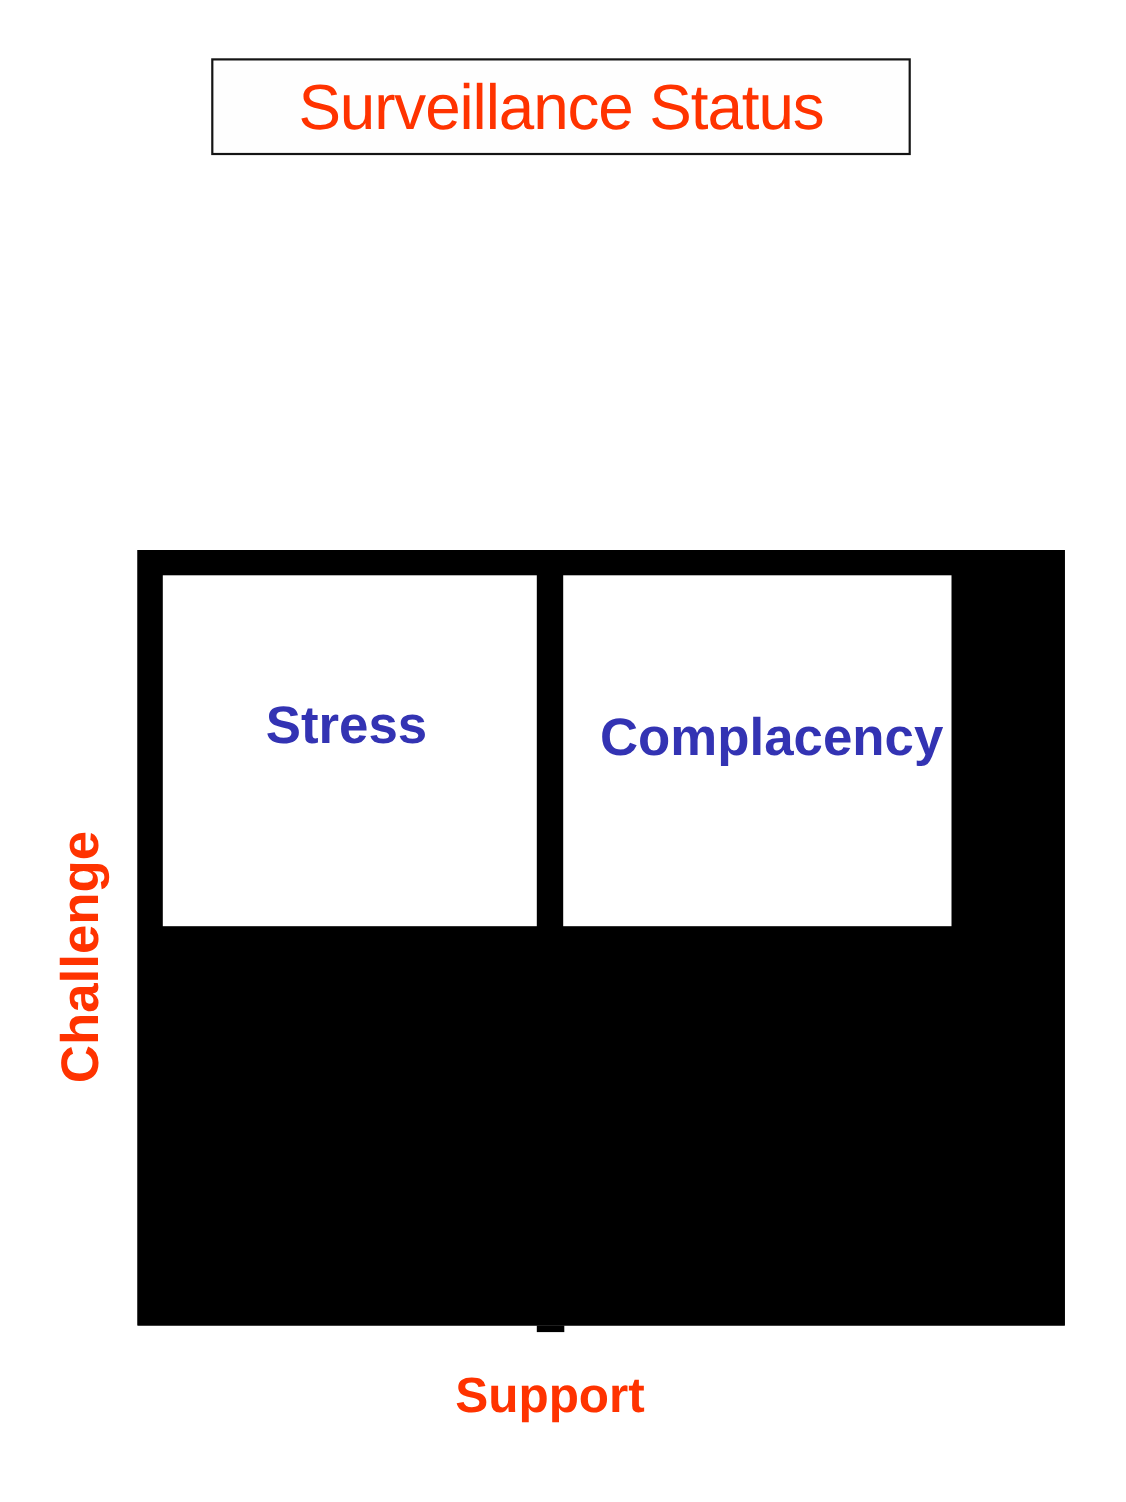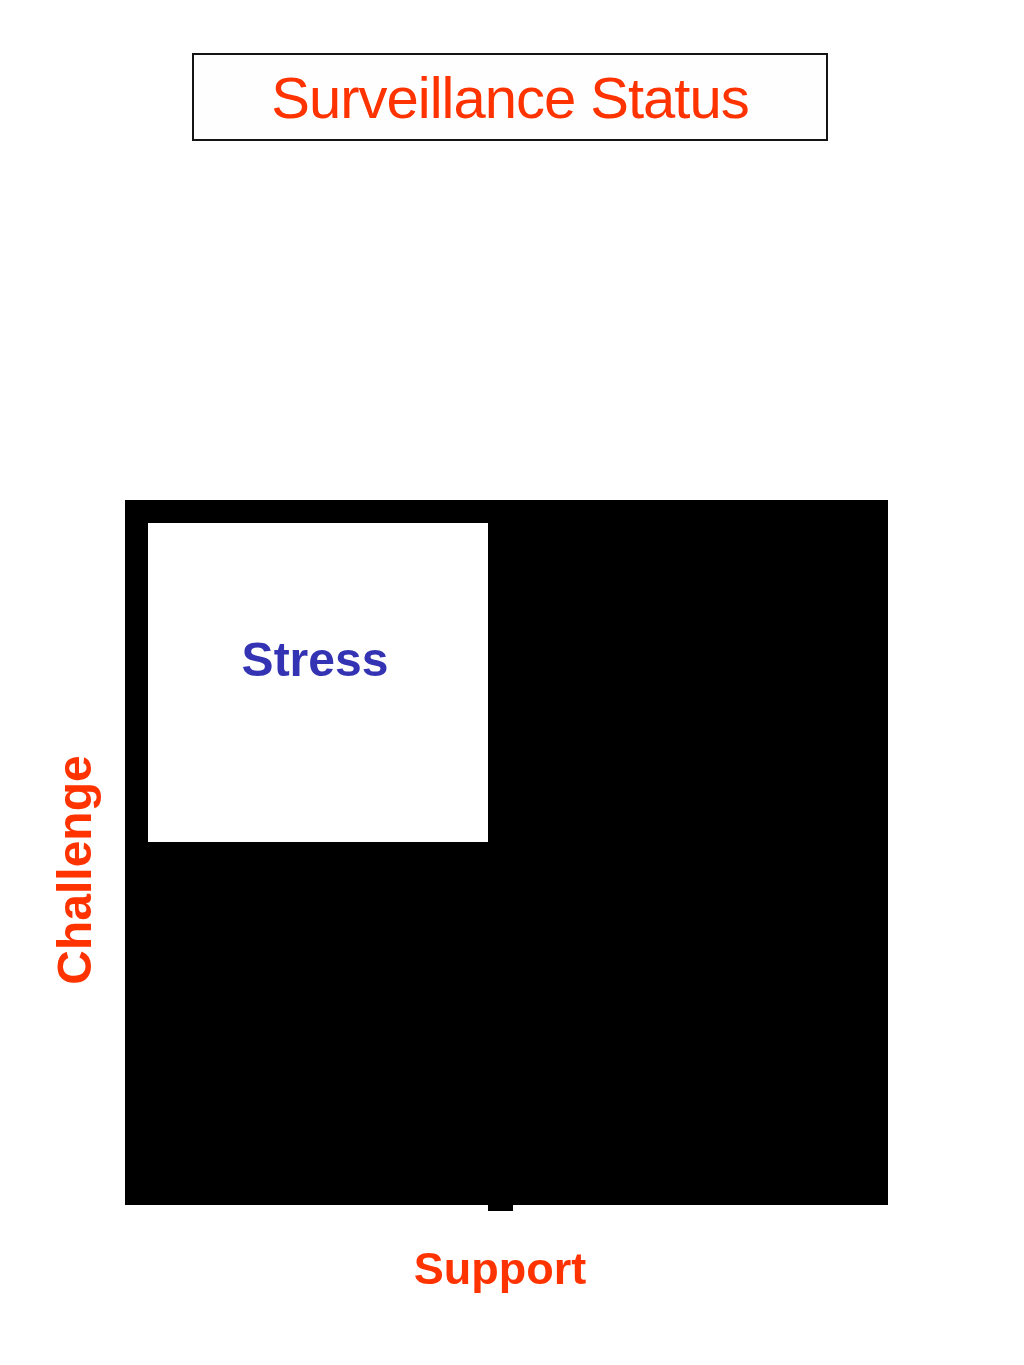--- a/index.html
+++ b/index.html
@@ -36,21 +36,21 @@
     font-weight: normal;
     letter-spacing: -1px;
     white-space: nowrap;
   }
 
   
   .matrix {
     position: absolute;
     left: 125px;
     top: 500px;
-    width: 763px;
+    width: 843px;
     height: 705px;
     box-sizing: border-box;
     border: 23px solid #000000;
     background: #000000;
     display: grid;
     grid-template-columns: 340px 353px;
     grid-template-rows: 319px 316px;
     gap: 24px;
   }
   .quad {
@@ -109,20 +109,23 @@
 <div class="slide">
 
   <div class="title-box">
     <span class="title-text">Surveillance Status</span>
   </div>
 
   <div class="matrix">
     <div class="quad q-tl">
       <span class="quad-label">Stress</span>
     </div>
+    <div class="quad q-br">
+      <span class="quad-label">Complacency</span>
+    </div>
   </div>
 
   <div class="divider-tab"></div>
 
   <div class="y-axis-label">Challenge</div>
 
   <div class="x-axis-label">Support</div>
 
 </div>
 

